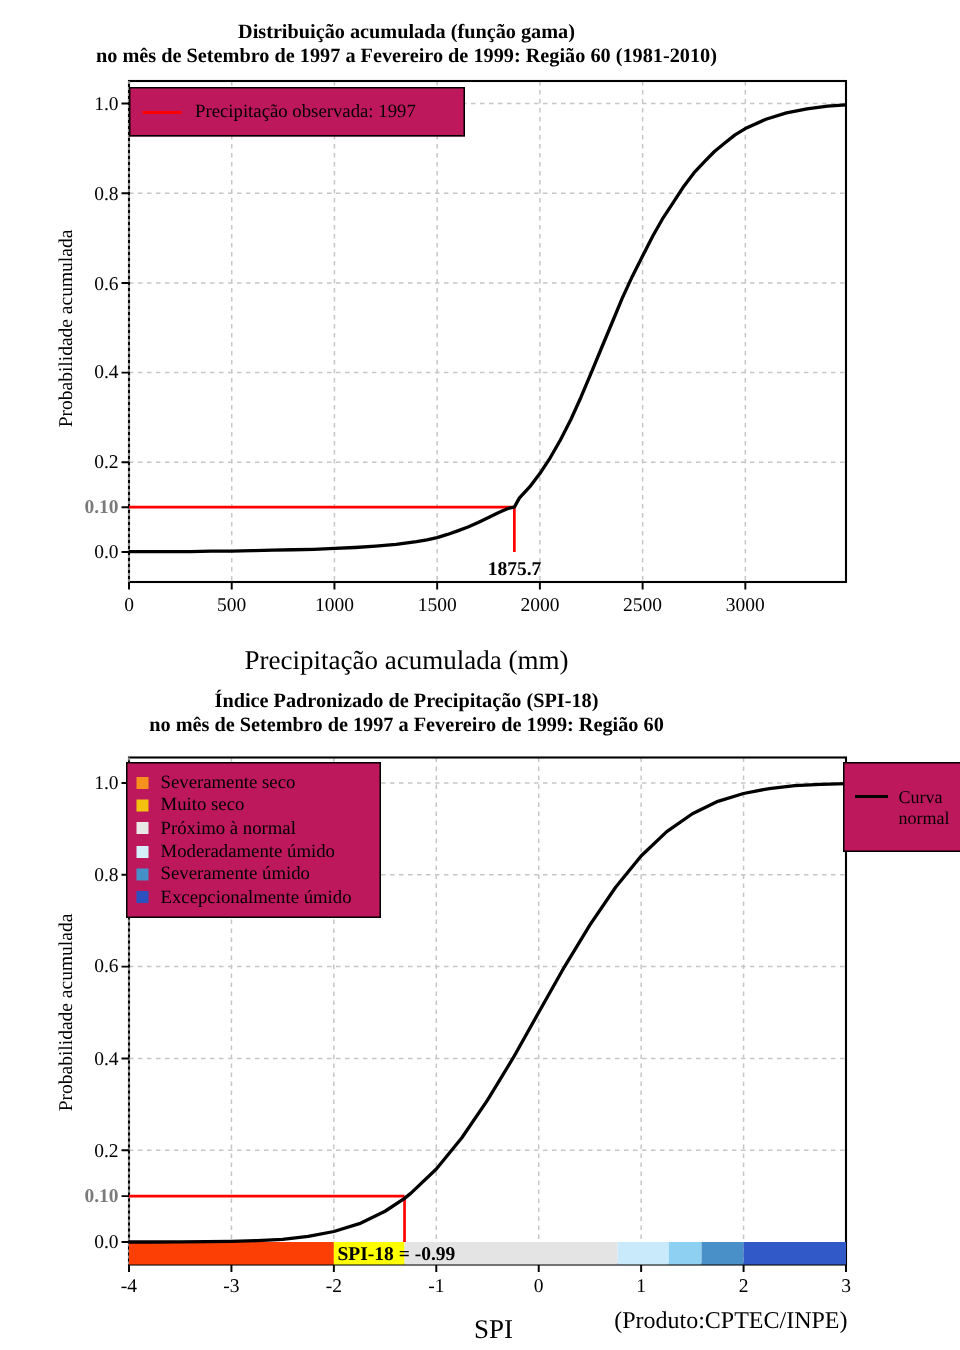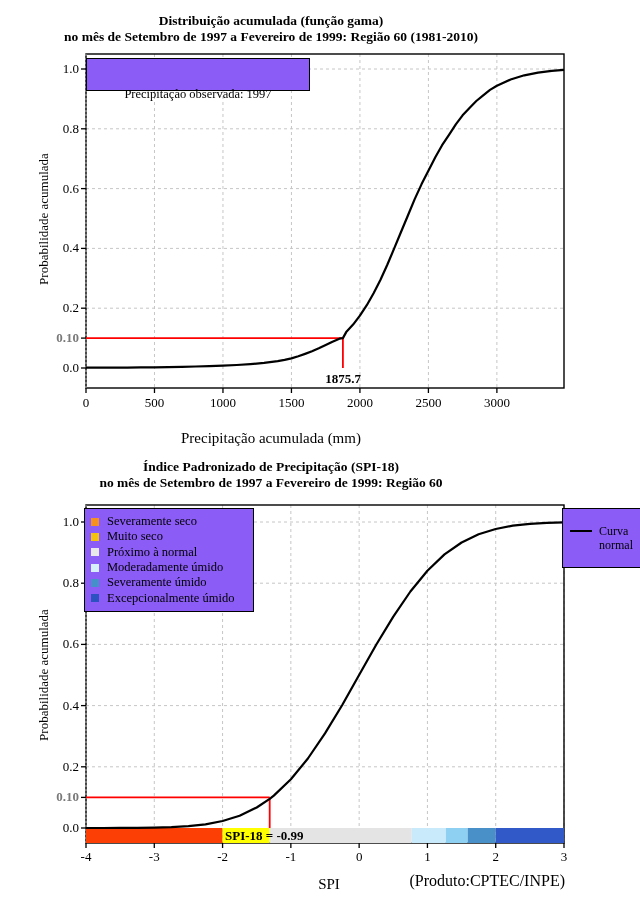--- a/index.html
+++ b/index.html
@@ -1,30 +1,30 @@
 <!DOCTYPE html>
 <html><head>
 <meta charset="utf-8">
 <style>
   html,body{margin:0;padding:0;background:#fff;}
   #page{position:relative;width:640px;height:900px;background:#ffffff;
         font-family:Liberation Serif, serif;color:#000;overflow:hidden;margin-left:29px;}
   #plot-svg{position:absolute;left:0;top:0;}
   .title-line{position:absolute;left:0;width:484px;text-align:center;
               font-size:13.5px;font-weight:bold;white-space:nowrap;}
-  .axis-title{position:absolute;font-size:15px;text-align:center;}
+  .axis-title{position:absolute;font-size:18px;text-align:center;}
   .ylab{position:absolute;font-size:13px;white-space:nowrap;
         transform:translate(-50%,-50%) rotate(-90deg);}
   .tick-label{position:absolute;font-size:13px;line-height:14px;}
   .xtick{width:60px;text-align:center;}
   .ytick{left:0;width:50px;text-align:right;}
   .prob-hl{position:absolute;left:0;width:50px;text-align:right;
            font-size:13px;font-weight:bold;color:#7a7a7a;line-height:14px;}
   .value-hl{position:absolute;font-size:13px;font-weight:bold;line-height:13px;}
-  .legend-box{position:absolute;background:#8b5cf6;border:1.5px solid #000;box-sizing:border-box;flex-direction:column;}
+  .legend-box{position:absolute;background:#be185d;border:1.5px solid #000;box-sizing:border-box;}
   .legend-row{display:flex;align-items:center;}
   .swatch{width:8px;height:8px;flex:0 0 8px;margin-right:8px;}
   .line-swatch{height:0;border-top:2.5px solid #f00;flex:0 0 26px;margin-right:9px;}
   .legend-text{font-size:12.5px;white-space:nowrap;}
   #top-legend{left:57px;top:58px;width:224px;height:33px;display:flex;align-items:center;padding:0 8px;}
   #cat-legend{left:55px;top:508px;width:170px;padding:5px 6px;}
   #cat-legend .legend-row{height:15.3px;}
   #curve-legend{left:533px;top:508px;width:106px;padding:15px 7px;}
   #curve-legend .legend-row{align-items:flex-start;}
   #curve-legend .line-swatch{flex:0 0 22px;margin-right:7px;margin-top:6px;}

